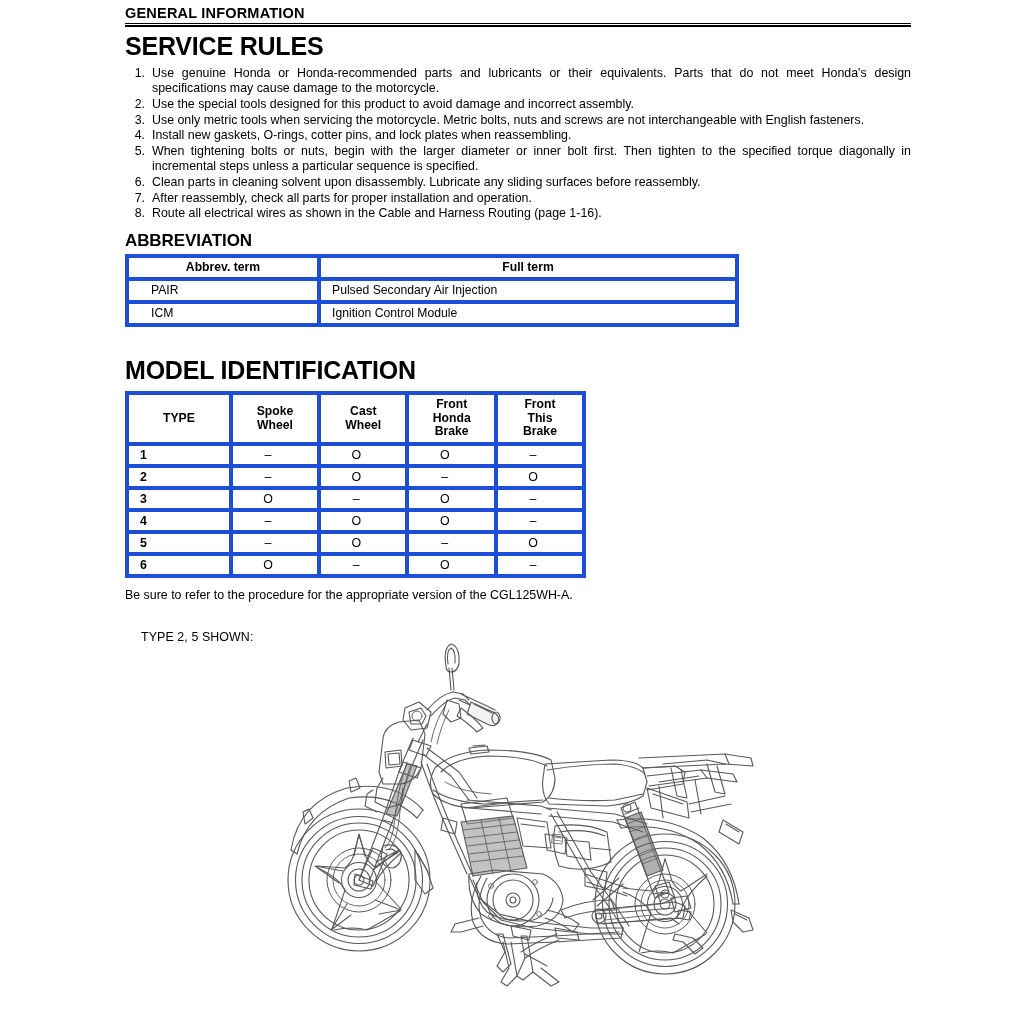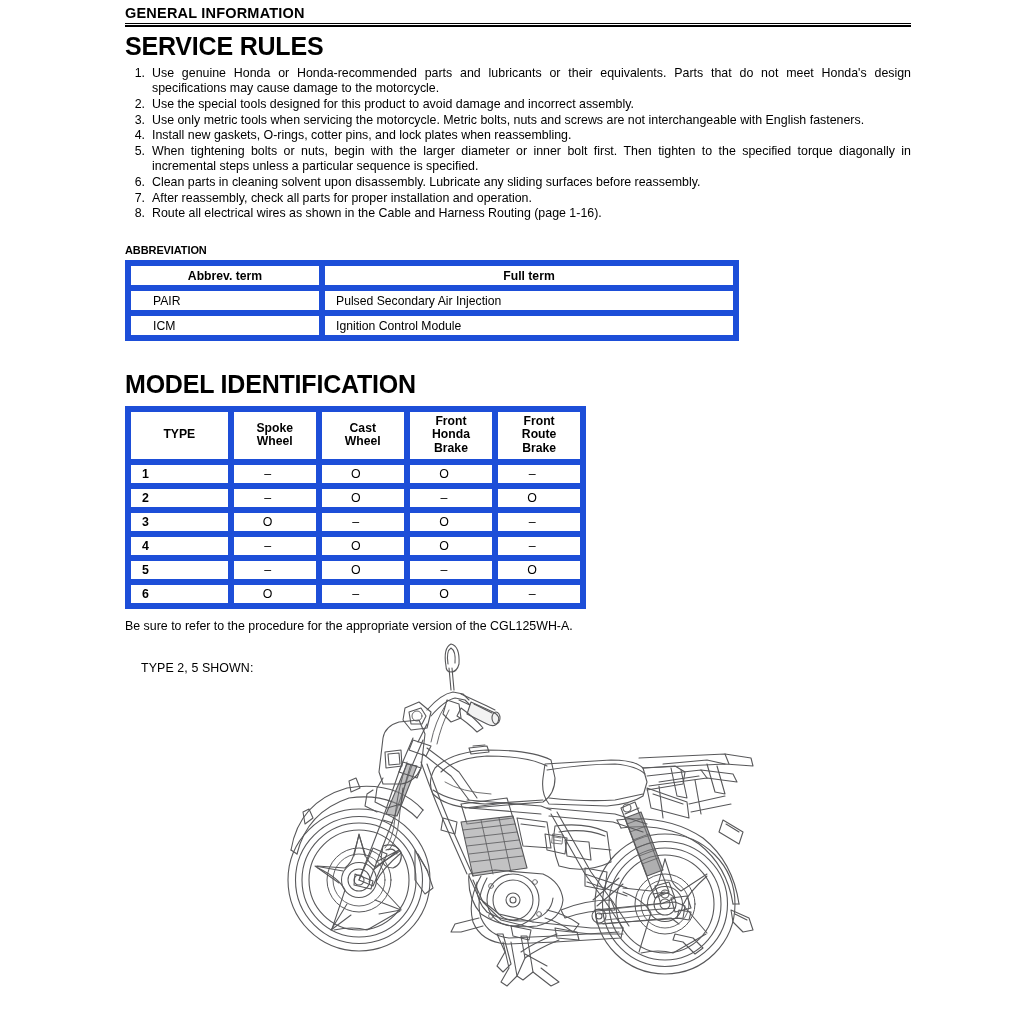--- a/index.html
+++ b/index.html
@@ -52,23 +52,23 @@
 
   
   h1.section-title {
     font-size: 25px;
     font-weight: bold;
     margin: 6px 0 6px 0;
     letter-spacing: -0.2px;
     line-height: 1.05;
   }
   h2.sub-title {
-    font-size: 11px;
+    font-size: 17px;
     font-weight: bold;
-    margin: 23px 0 4px 0;
+    margin: 10px 0 4px 0;
     letter-spacing: -0.1px;
     line-height: 1.05;
   }
   h1.model-title {
     font-size: 25px;
     font-weight: bold;
     margin: 0 0 8px 0;
     letter-spacing: -0.2px;
     line-height: 1.05;
   }
@@ -120,21 +120,21 @@
     letter-spacing: 0.1px;
   }
 
   
   table.doc-table {
     border-collapse: collapse;
     font-size: 12.2px;
     background: #fff;
   }
   table.doc-table td, table.doc-table th {
-    border: 6px solid #1d4ed8;
+    border: 4px solid #1d4ed8;
     padding: 1px 4px;
     font-weight: normal;
     vertical-align: middle;
   }
   
   #abbrev-table {
     width: 614px;
     margin-top: 2px;
   }
   #abbrev-table th {
@@ -281,21 +281,21 @@
             <span>Cast</span><br>
             <span>Wheel</span>
           </th>
           <th class="sub-head">
             <span>Front</span><br>
             <span>Honda</span><br>
             <span>Brake</span>
           </th>
           <th class="sub-head">
             <span>Front</span><br>
-            <span>Route</span><br>
+            <span>This</span><br>
             <span>Brake</span>
           </th>
         </tr>
       </thead>
       <tbody>
         <tr>
           <td class="type-cell">1</td>
           <td class="mark-cell">–</td>
           <td class="mark-cell">O</td>
           <td class="mark-cell">O</td>

